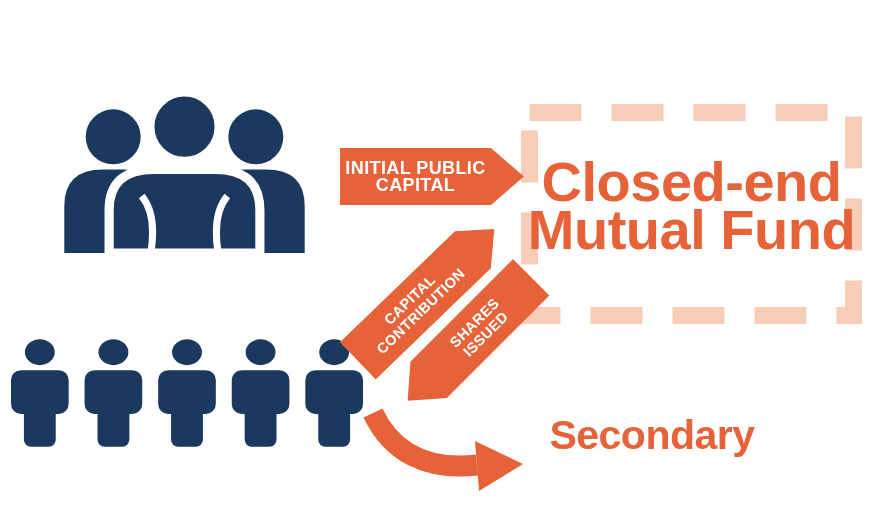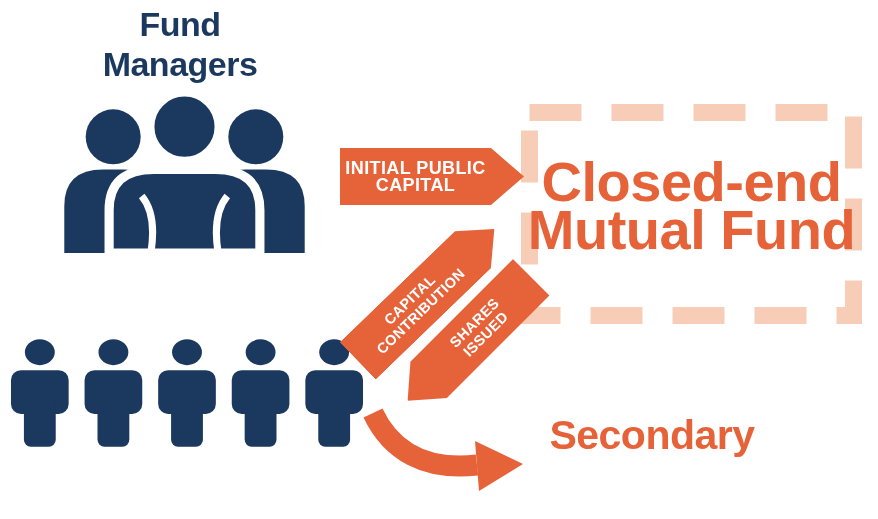--- a/index.html
+++ b/index.html
@@ -47,22 +47,21 @@
   #fund-managers-icon { position:absolute; left:52px; top:90px; }
   #investors-icons { position:absolute; left:8px; top:337px; }
   #secondary-curve { position:absolute; left:363px; top:403px; z-index:2; }
 </style>
 </head>
 <body>
 
 <div class="canvas">
 
   <div id="fund-managers-title" class="big-label navy-label">
-    <span>Fund</span><br>
-    <span>Managers</span>
+    <br>
   </div>
 
   <svg id="fund-managers-icon" width="265" height="163" viewBox="0 0 260 160" aria-hidden="true">
 
     <g>
       <circle cx="60" cy="46" r="27" style="fill:var(--navy)"></circle>
       <path d="M 12 160 L 12 114 Q 12 78 50 78 L 70 78 Q 108 78 108 114 L 108 160 Z" style="fill:var(--navy)"></path>
     </g>
 
     <g>

